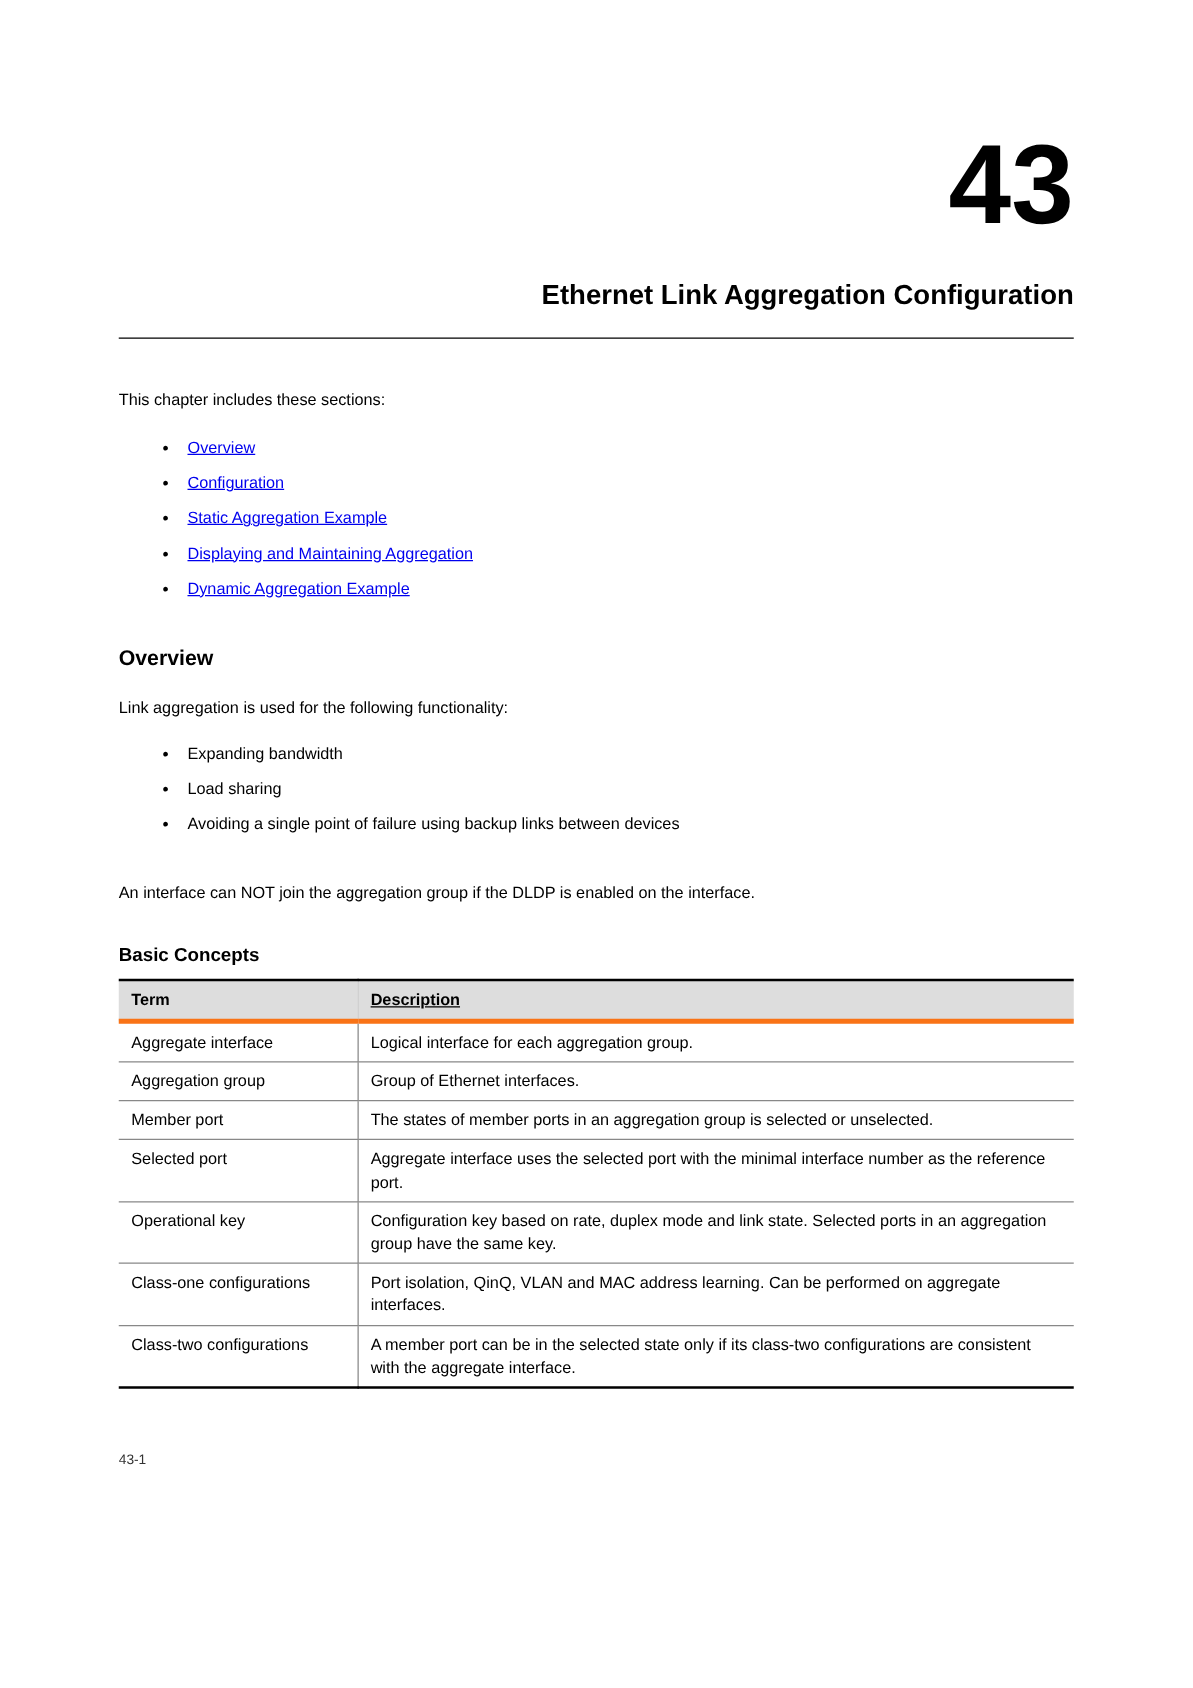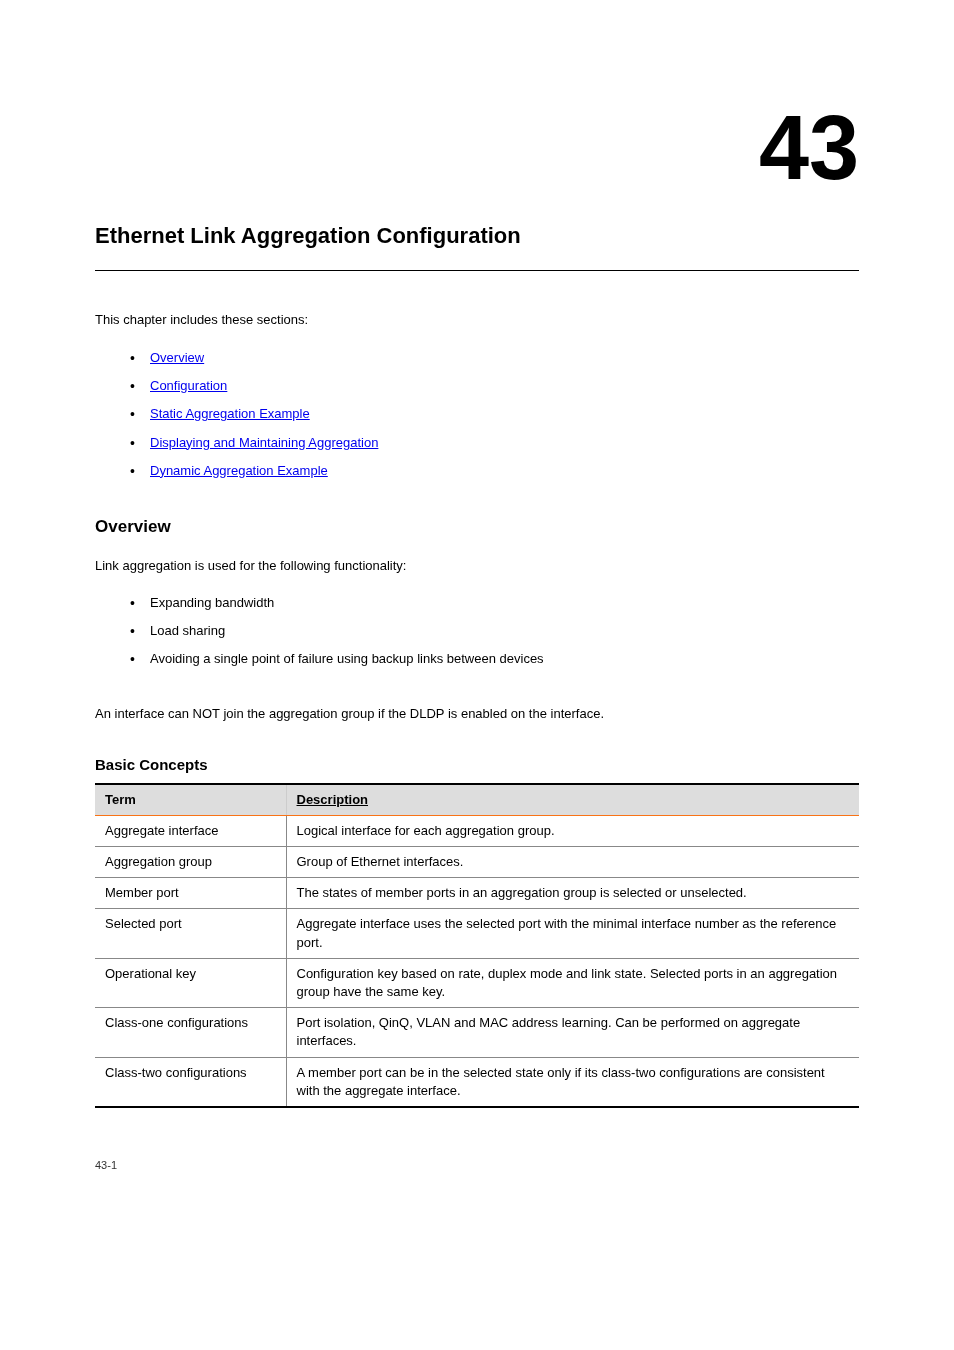--- a/index.html
+++ b/index.html
@@ -17,20 +17,21 @@
     padding: 85px 95px 60px 95px;
     line-height: 1.4;
   }
   .chapter-num {
     text-align: right;
     font-size: 90px;
     font-weight: bold;
     margin-bottom: 10px;
   }
   .chapter-title {
+    text-align: right;
     font-size: 22px;
     font-weight: bold;
     padding-bottom: 18px;
     border-bottom: 1px solid #000;
     margin-bottom: 40px;
   }
   .toc-intro {
     margin-bottom: 15px;
   }
   ul {
@@ -76,21 +77,21 @@
     width: 100%;
     border-collapse: collapse;
     border-top: 2px solid #000;
     border-bottom: 2px solid #000;
   }
   th {
     background: #ddd;
     text-align: left;
     font-weight: bold;
     padding: 6px 10px;
-    border-bottom: 1px solid #f97316;
+    border-bottom: 4px solid #f97316;
     border-right: 1px solid #ccc;
   }
   th:last-child {
     border-right: none;
     text-decoration: underline;
   }
   td {
     padding: 6px 10px;
     border-bottom: 1px solid #888;
     vertical-align: top;

